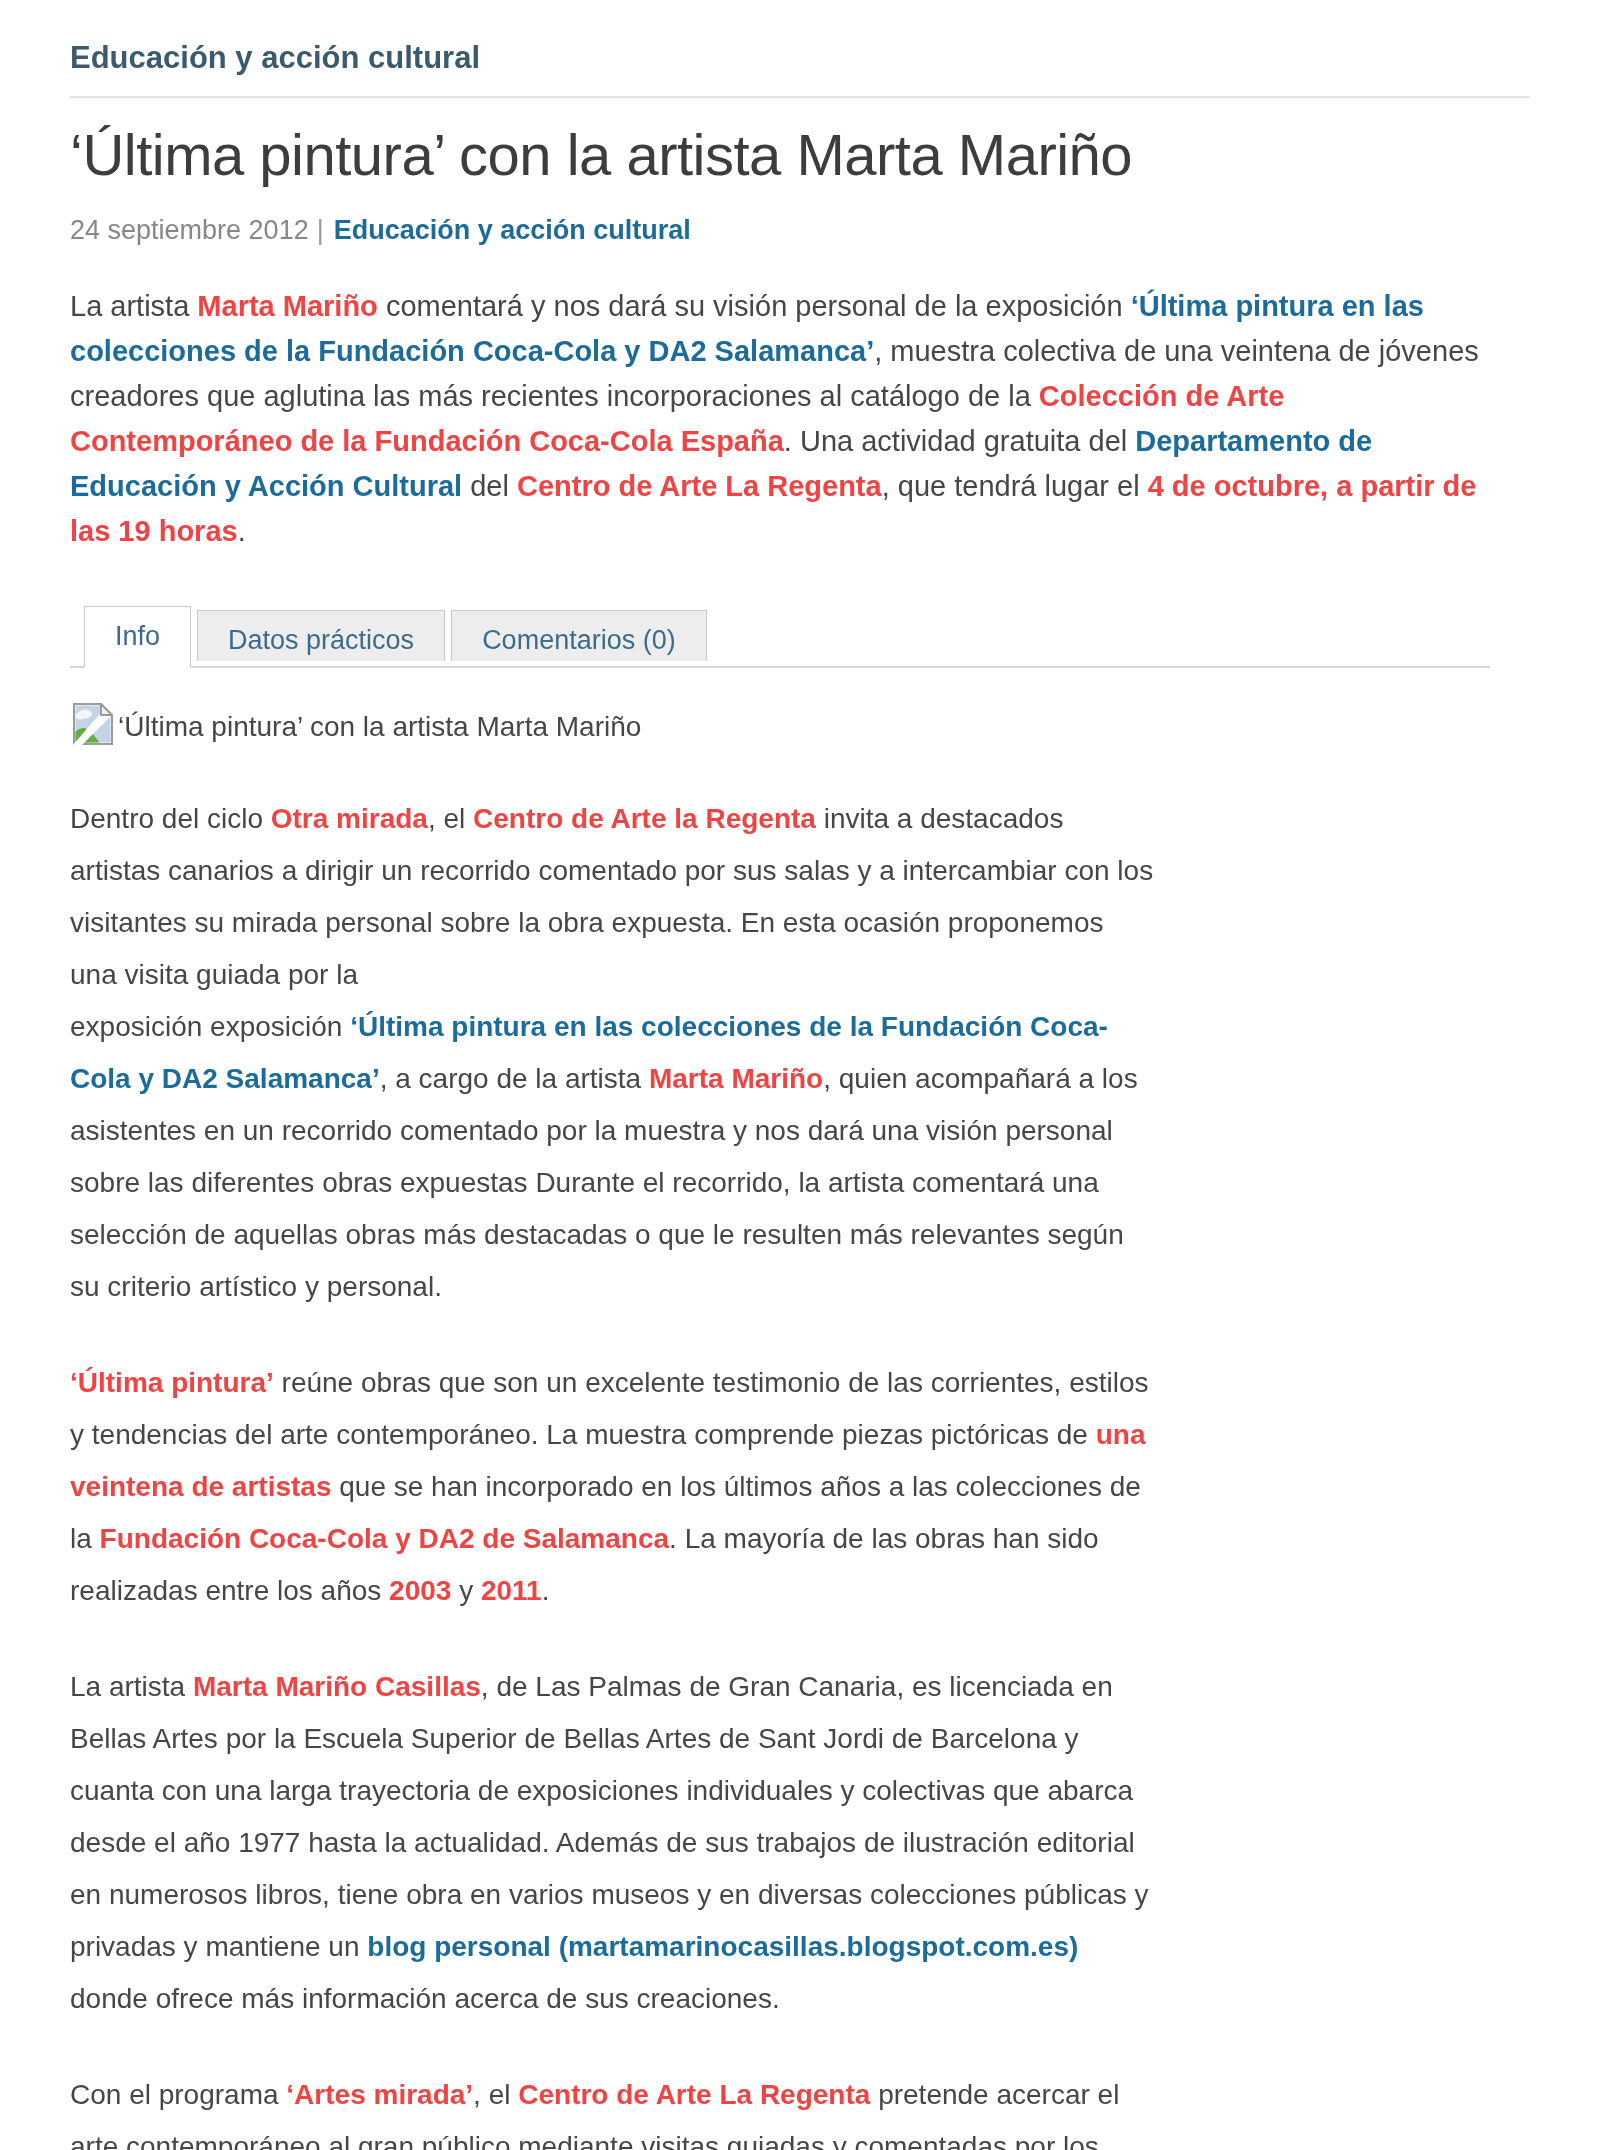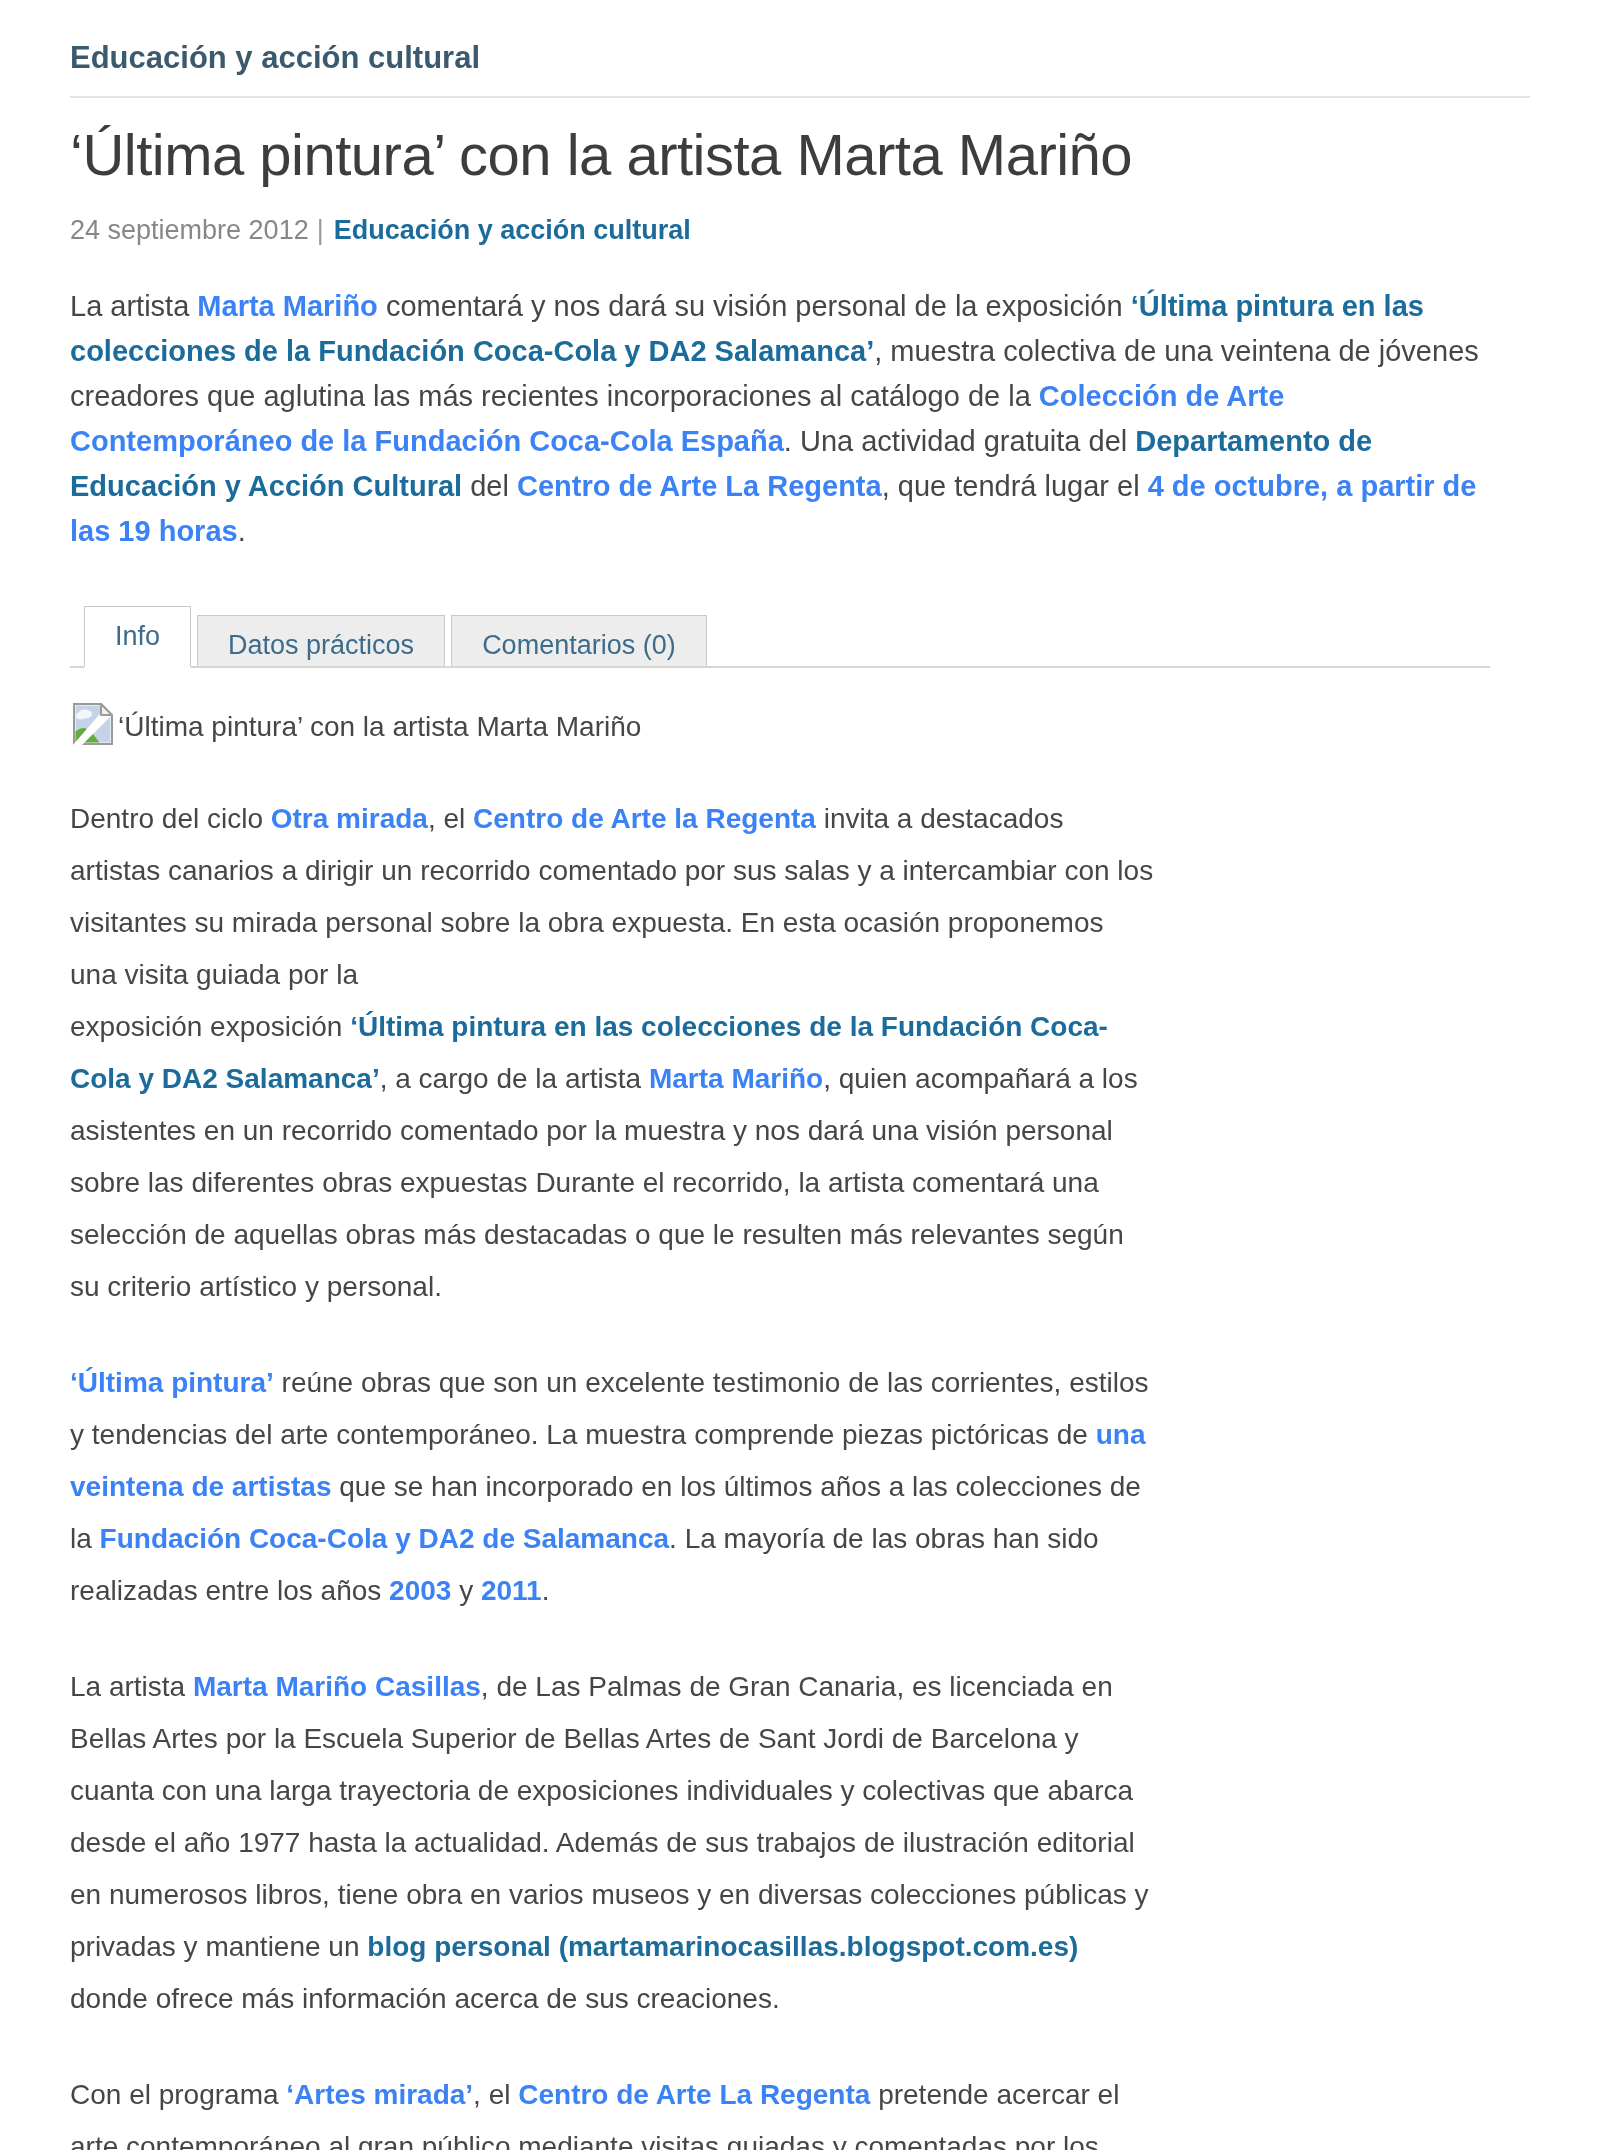--- a/index.html
+++ b/index.html
@@ -54,30 +54,30 @@
     text-decoration:none;
   }
 
   .intro{
     width:1420px;
     font-size:29px;
     line-height:45px;
     margin:0 0 52px 0;
     color:var(--c-body);
   }
-  .intro strong, .body-p strong{font-weight:700;color:#3b82f6;}
+  .intro strong, .body-p strong{font-weight:700;color:#ef4444;}
   .rich-link{
     color:var(--c-link);
     font-weight:700;
     text-decoration:none;
   }
 
   .tab-bar{
     display:flex;
-    align-items:flex-end;
+    align-items:center;
     border-bottom:2px solid #d6d6d6;
     width:1420px;
     padding-left:14px;
   }
   .tab{
     height:51px;
     line-height:58px;
     padding:0 30px;
     font-size:27px;
     color:var(--c-tab-text);

